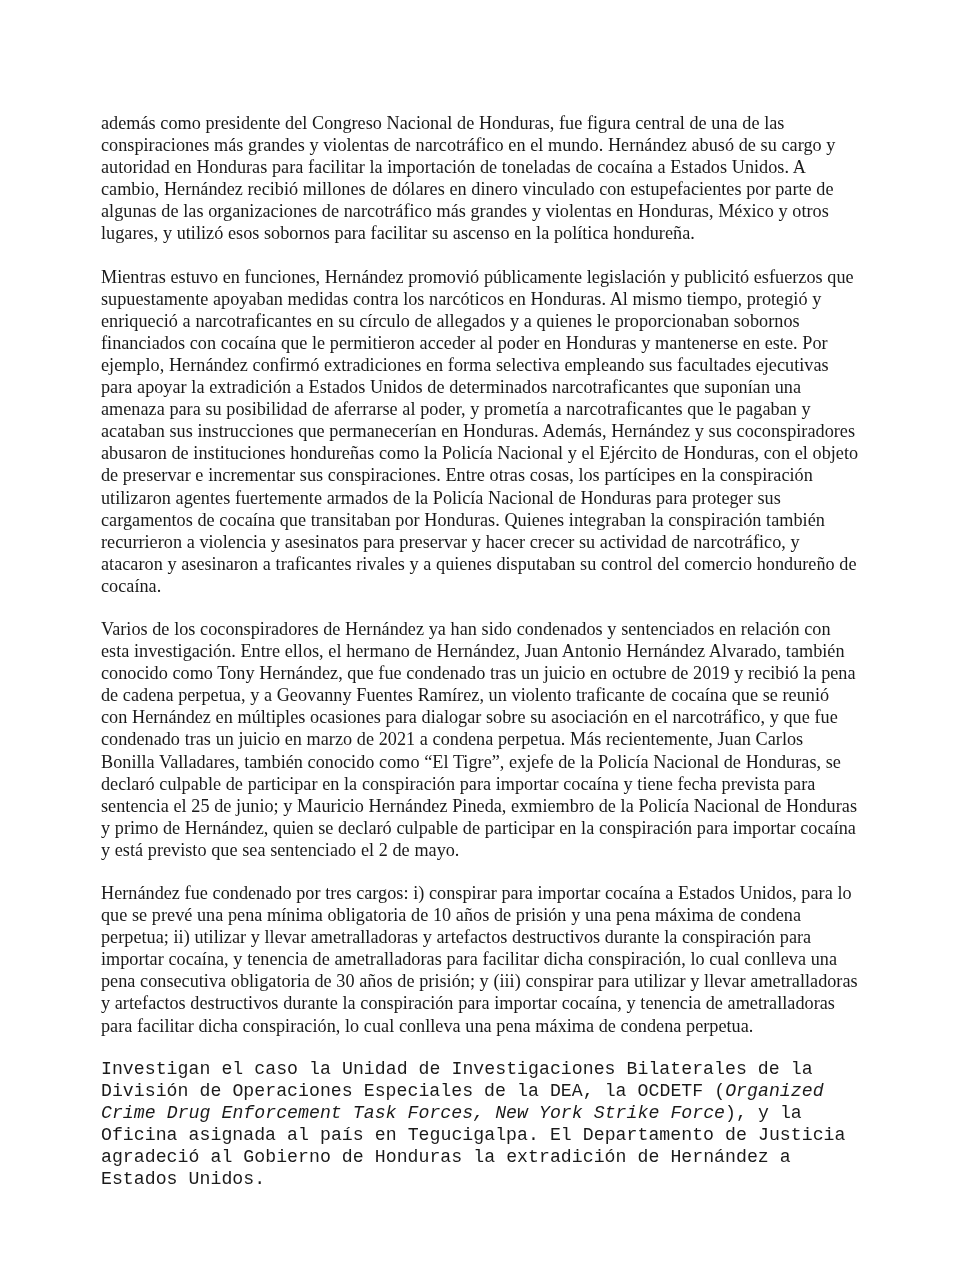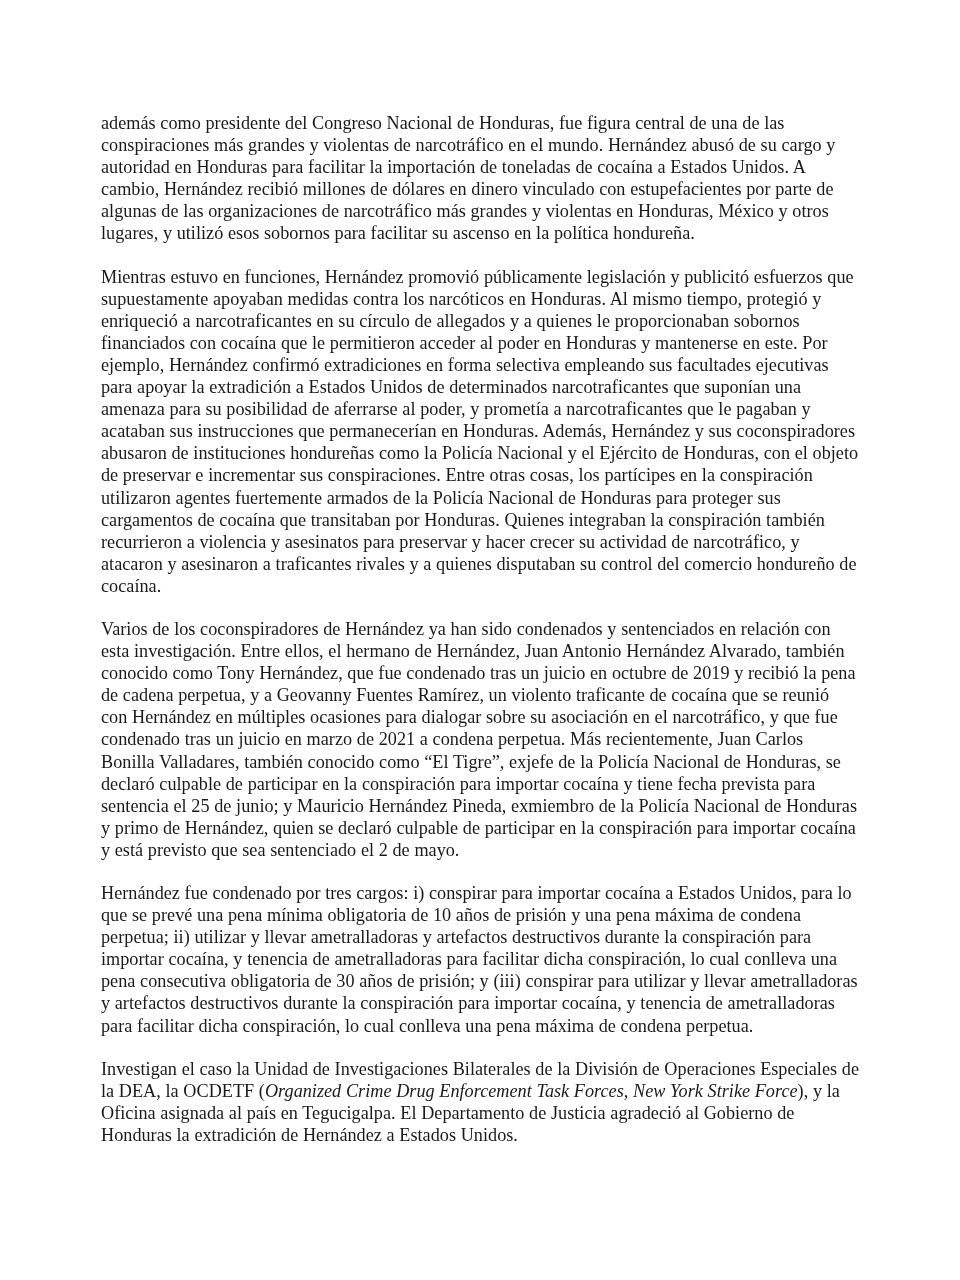--- a/index.html
+++ b/index.html
@@ -30,20 +30,21 @@
     font-size: 18.2px;
     line-height: 22.1px;
     text-align: left;
     text-indent: 0;
     word-spacing: 0.1px;
     letter-spacing: 0.02px;
     -webkit-font-smoothing: antialiased;
   }
   p.para:last-child {
     margin-bottom: 12px;
+    font-family: Liberation Mono, monospace;
   }
   .it {
     font-style: italic;
   }
 </style>
 </head>
 <body>
 
 <div id="page">
   <div class="doc-body">

